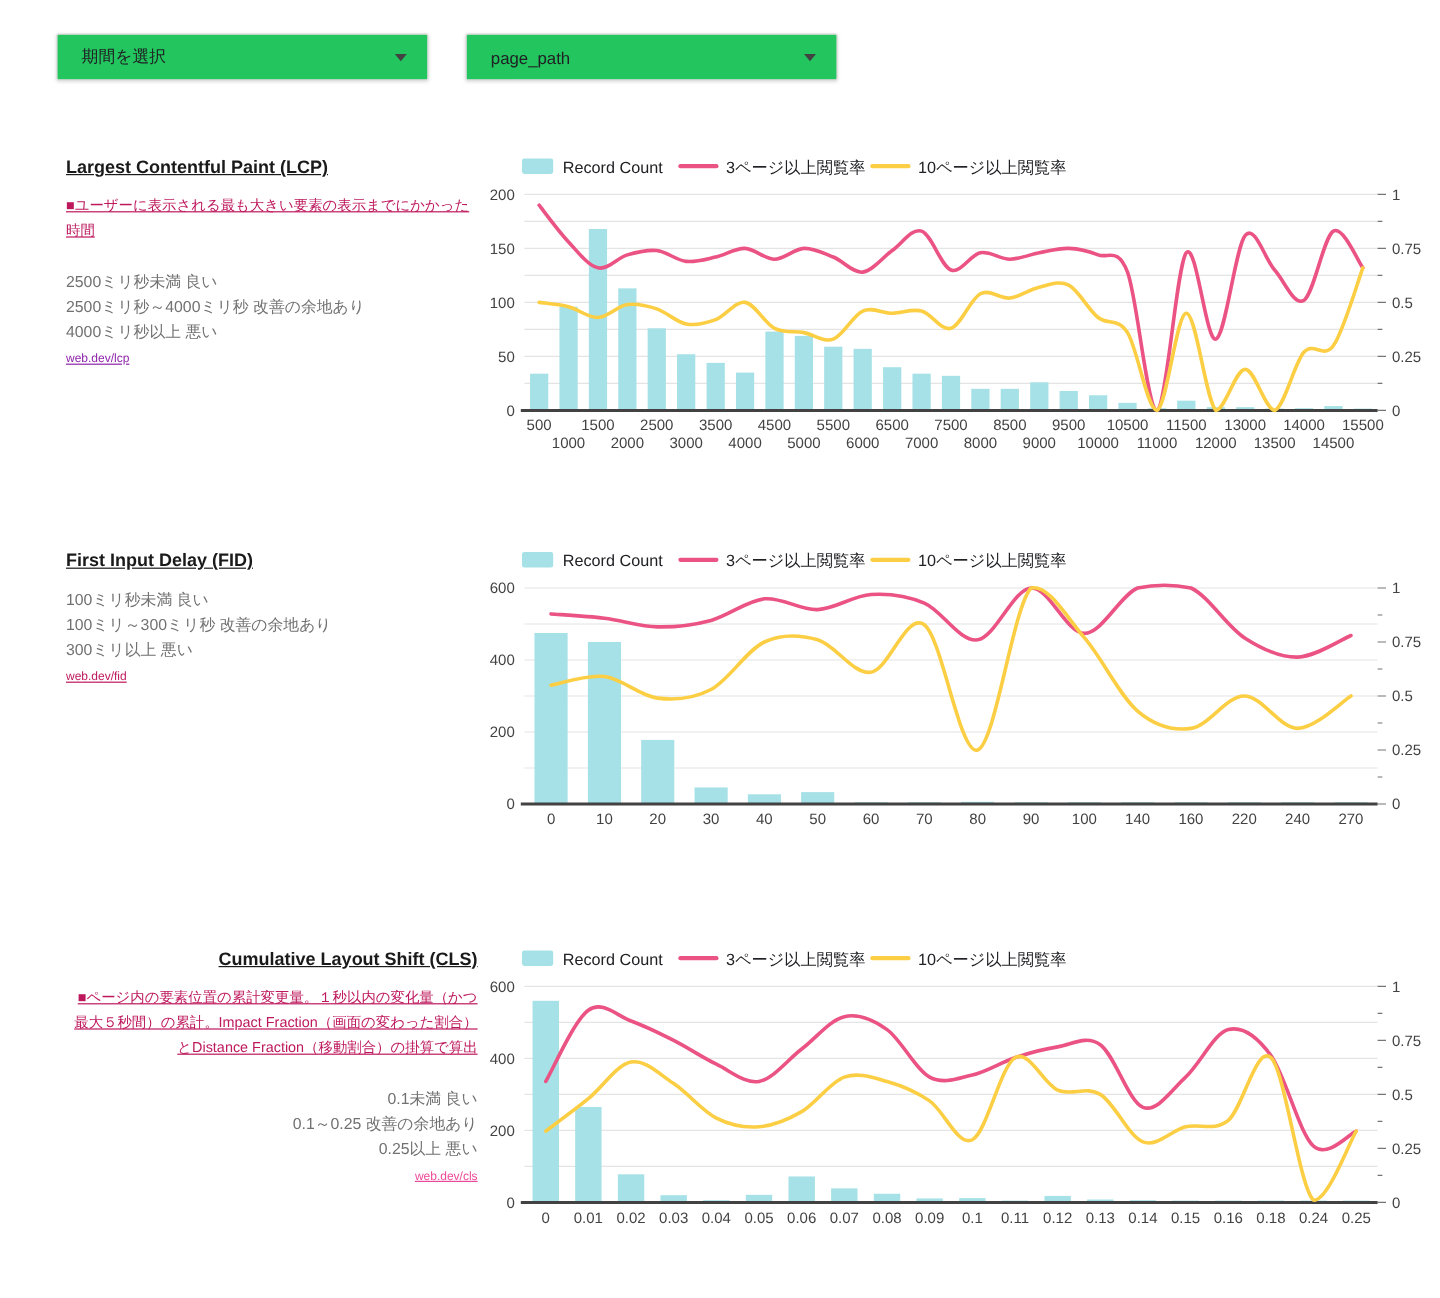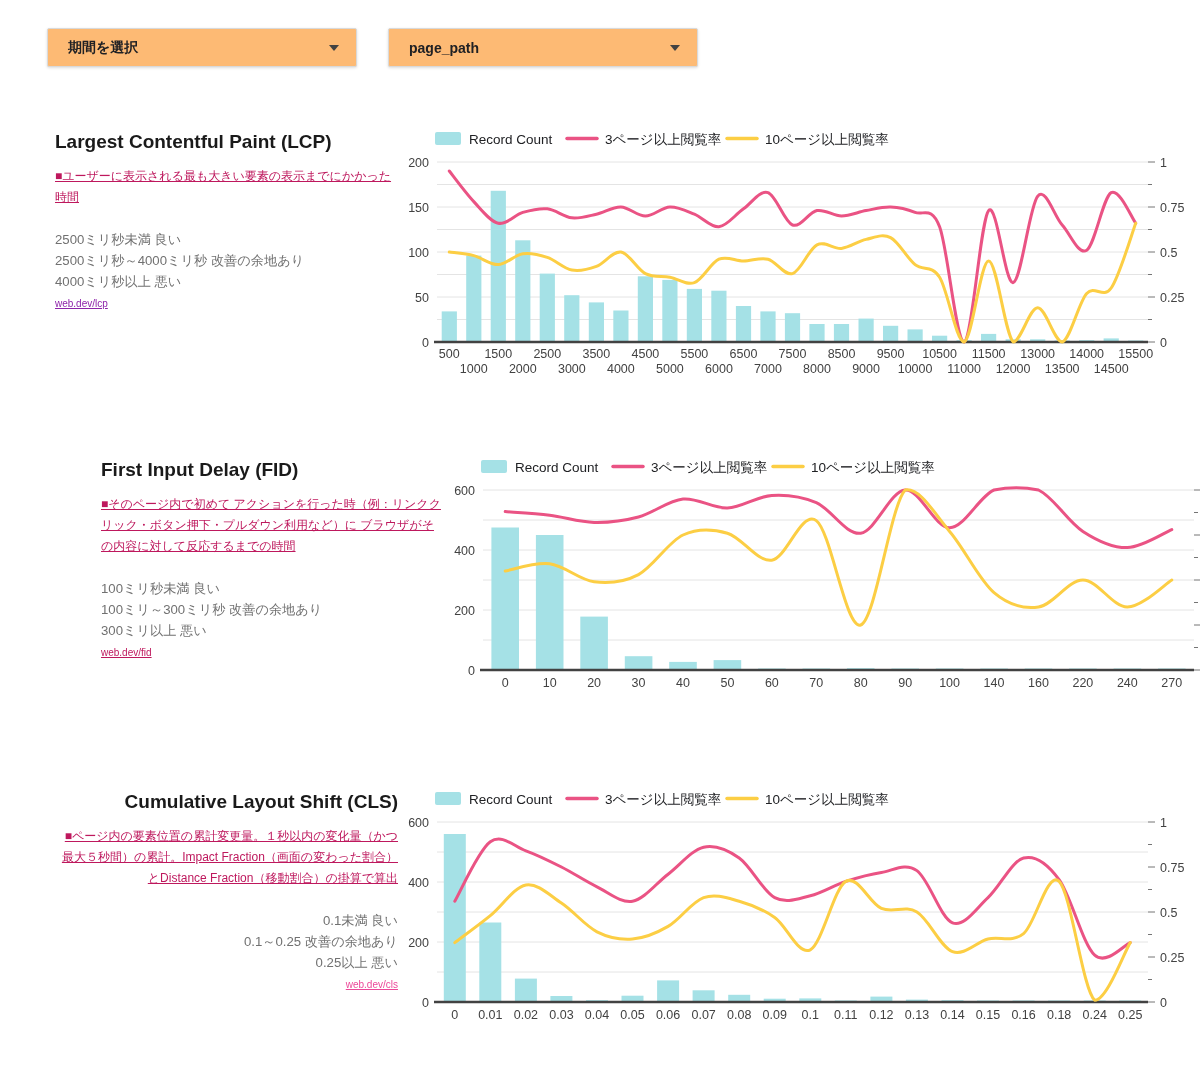--- a/index.html
+++ b/index.html
@@ -1,27 +1,27 @@
 <!DOCTYPE html>
 <html><head>
 <meta charset="utf-8">
 <style>
   html,body{margin:0;padding:0;background:#ffffff;}
   body{width:1200px;font-family:"Liberation Sans",sans-serif;color:#1f1f1f;}
   .filters{display:flex;gap:31px;margin:28px 0 0 47px;}
-  .filter{width:271px;height:37px;background:#fdba74;border:1px solid #d9d9d9;border-radius:2px;
+  .filter{width:271px;height:37px;background:#22c55e;border:1px solid #d9d9d9;border-radius:2px;
           box-shadow:0 1px 3px rgba(0,0,0,0.14);display:flex;align-items:center;
-          justify-content:space-between;padding:0 17px 0 20px;font-size:14px;color:#202124;cursor:pointer;font-weight:bold;}
+          justify-content:space-between;padding:0 17px 0 20px;font-size:14px;color:#202124;cursor:pointer;}
   .caret{width:0;height:0;border-left:5px solid transparent;border-right:5px solid transparent;border-top:6px solid #424242;}
   .section{display:flex;align-items:flex-start;}
   .sec1{margin-top:62px;}
-  .sec2{margin-top:74px;padding-left:46px;}
+  .sec2{margin-top:74px;}
   .sec3{margin-top:92px;text-align:right;}
   .left-col{flex:0 0 343px;margin-left:55px;padding-top:2px;}
-  .chart-title{font-size:19px;font-weight:bold;color:#1a1a1a;margin:0 0 13px 0;}
+  .chart-title{font-size:15px;font-weight:bold;color:#1a1a1a;margin:0 0 13px 0;text-decoration:underline;}
   .chart-desc{font-size:12px;color:#be185d;line-height:21px;margin:0 0 21px 0;max-width:372px;text-decoration:underline;}
   .thresholds{font-size:13.2px;color:#717171;line-height:21px;}
   .metric-link{font-size:10px;line-height:21px;text-decoration:underline;}
   .chart-col{flex:1 1 auto;}
   svg.chart{display:block;}
   svg text{font-family:"Liberation Sans",sans-serif;}
 </style>
 </head>
 <body>
 
@@ -161,21 +161,20 @@
           <text x="713.2241379310345" y="244" text-anchor="middle" font-size="12.5" fill="#424242">14500</text>
           <text x="737.7413793103449" y="229" text-anchor="middle" font-size="12.5" fill="#424242">15500</text>
         </g>
       </svg>
   </div>
 </div>
 
 <div class="section sec2">
   <div class="left-col">
     <h2 class="chart-title">First Input Delay (FID)</h2>
-    <p class="chart-desc">■そのページ内で初めて アクションを行った時（例：リンククリック・ボタン押下・プルダウン利用など）に ブラウザがその内容に対して反応するまでの時間</p>
     <div class="thresholds">
       <div>100ミリ秒未満 良い</div>
       <div>100ミリ～300ミリ秒 改善の余地あり</div>
       <div>300ミリ以上 悪い</div>
       <a href="#" class="metric-link" style="color: #be185d;">web.dev/fid</a>
     </div>
   </div>
   <div class="chart-col">
     <svg class="chart" width="802" height="240" viewBox="0 0 802 240">
         <g>

